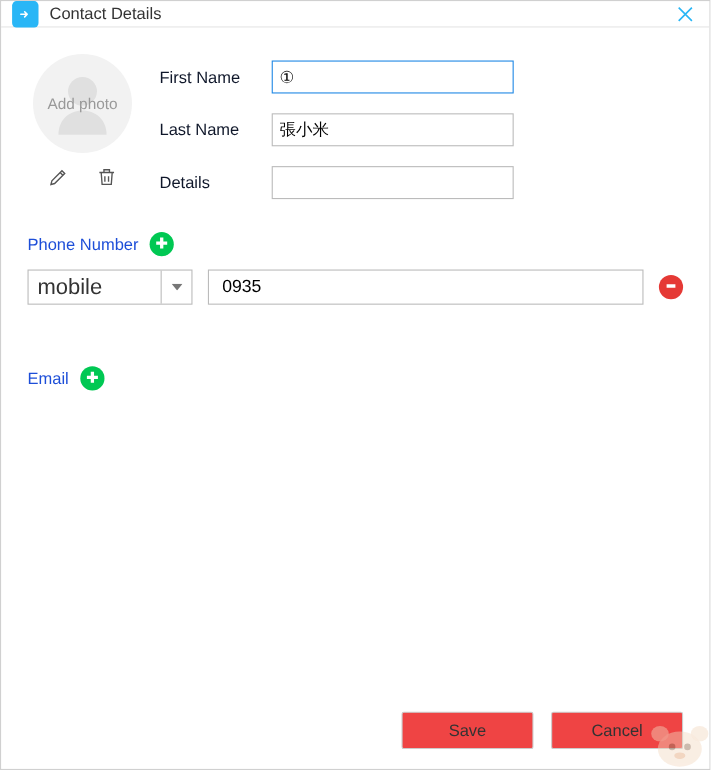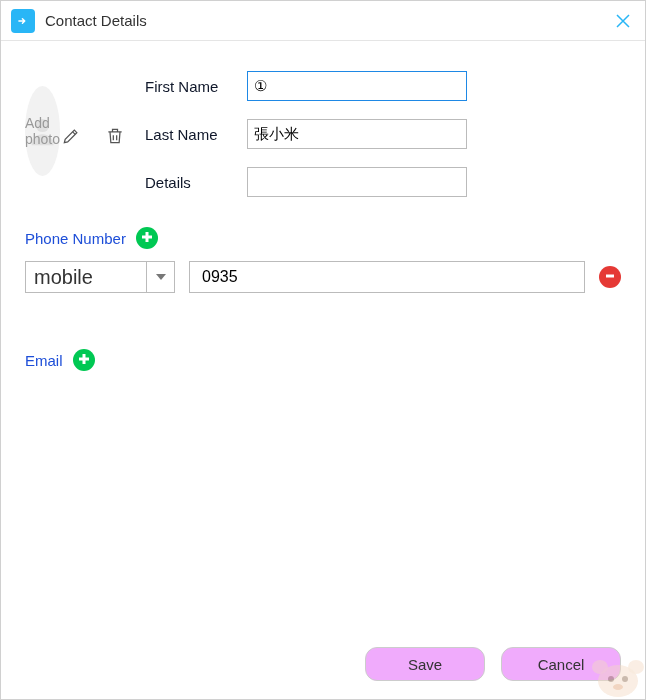--- a/index.html
+++ b/index.html
@@ -14,21 +14,21 @@
   .window {
     width: 646px;
     height: 700px;
     border: 1px solid #d0d0d0;
     display: flex;
     flex-direction: column;
     position: relative;
     background: #fff;
   }
   .titlebar {
-    height: 40px;
+    height: 24px;
     display: flex;
     align-items: center;
     padding: 0 10px;
     border-bottom: 1px solid #e5e5e5;
   }
   .app-icon {
     width: 24px;
     height: 24px;
     background: #29b6f6;
     border-radius: 4px;
@@ -62,20 +62,21 @@
   }
 
   .top-row {
     display: flex;
     gap: 20px;
   }
 
   .photo-col {
     width: 100px;
     display: flex;
+    flex-direction: column;
     align-items: center;
   }
   .avatar {
     width: 90px;
     height: 90px;
     border-radius: 50%;
     background: #f2f2f2;
     display: flex;
     align-items: center;
     justify-content: center;
@@ -235,27 +236,27 @@
   .button-bar {
     display: flex;
     justify-content: flex-end;
     gap: 16px;
     padding: 14px 24px 18px 24px;
   }
   .btn {
     min-width: 120px;
     height: 34px;
     border: 1px solid #ccc;
-    background: #f0abfc;
-    font-size: 15px;
-    cursor: pointer;
-    display: flex;
-    align-items: center;
-    justify-content: center;
-    border-radius: 12px;
+    background: #ef4444;
+    font-size: 15px;
+    cursor: pointer;
+    display: flex;
+    align-items: center;
+    justify-content: center;
+    border-radius: 2px;
   }
 
   .mascot {
     position: absolute;
     right: -6px;
     bottom: -4px;
     width: 66px;
     height: 56px;
     opacity: 0.55;
     pointer-events: none;

